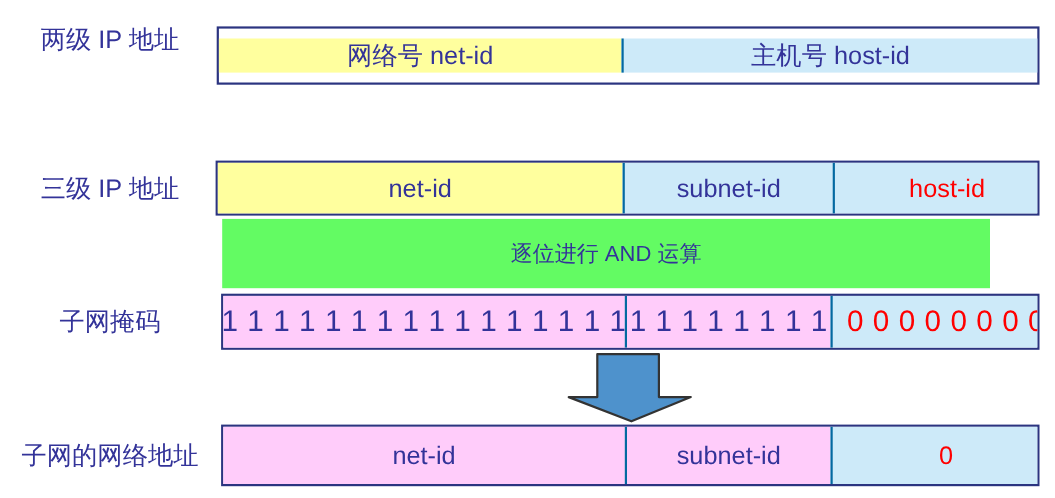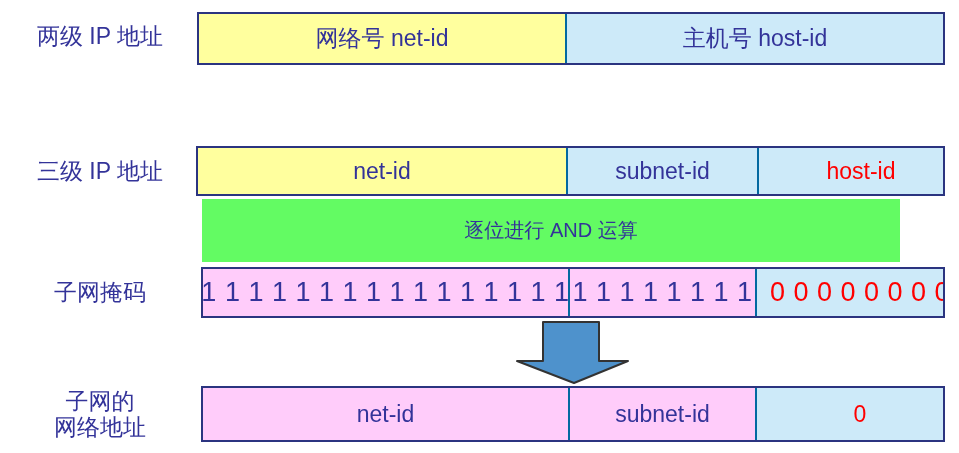--- a/index.html
+++ b/index.html
@@ -16,21 +16,21 @@
     left: 8px;
     width: 184px;
     display: flex;
     align-items: center;
     justify-content: center;
     color: var(--navy, #333399);
     font-weight: normal;
     font-size: 23px;
     white-space: nowrap;
   }
-  .lb.two-line { flex-direction: column; line-height: 1.15; }
+  .lb.two-line { flex-direction: row; line-height: 1.15; }
   #lb-two    { top: 10px;  height: 53px; }
   #lb-three  { top: 146px; height: 50px; }
   #lb-mask   { top: 267px; height: 51px; }
   #lb-result { top: 386px; height: 56px; }
   .bar {
     position: absolute;
     display: flex;
     box-sizing: border-box;
     border: 2px solid var(--border_navy, #2B3480);
     background: #ffffff;
@@ -45,21 +45,21 @@
     white-space: nowrap;
     overflow: hidden;
   }
   .cell + .cell { border-left: 2px solid #0369a1; }
   .fill-yellow { background: var(--yellow, #FFFF9E); }
   .fill-blue   { background: var(--light_blue, #CDEAF9); }
   .fill-pink   { background: var(--pink, #FFCCFA); }
   .red-text    { color: var(--red, #FF0000); padding-left: 20px; }
   .grow { flex: 1 1 auto; }
 
-  #bar-two   { left: 197px; top: 12px;  width: 748px; height: 53px; }
+  #bar-two   { left: 197px; top: 24px;  width: 748px; height: 53px; align-items: center; }
   #bar-two   .c1 { flex: 0 0 366px; }
 
   #bar-three { left: 196px; top: 146px; width: 749px; height: 50px; }
   #bar-three .c1 { flex: 0 0 368px; }
   #bar-three .c2 { flex: 0 0 191px; }
 
   #and-banner {
     position: absolute;
     left: 202px; top: 199px; width: 698px; height: 63px;
     background: var(--green, #63FB63);

